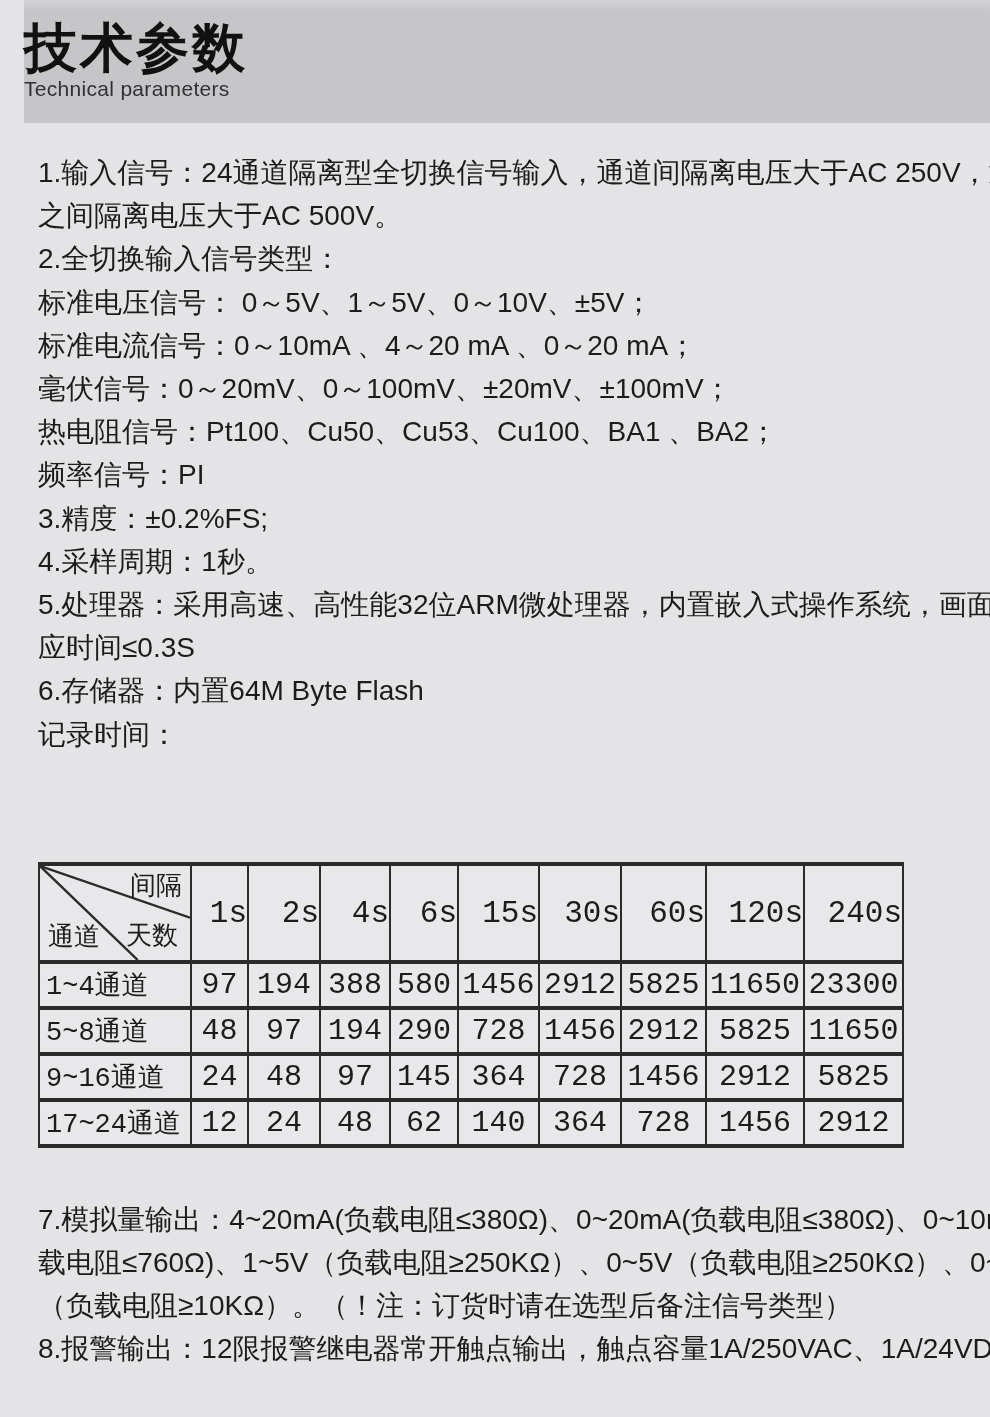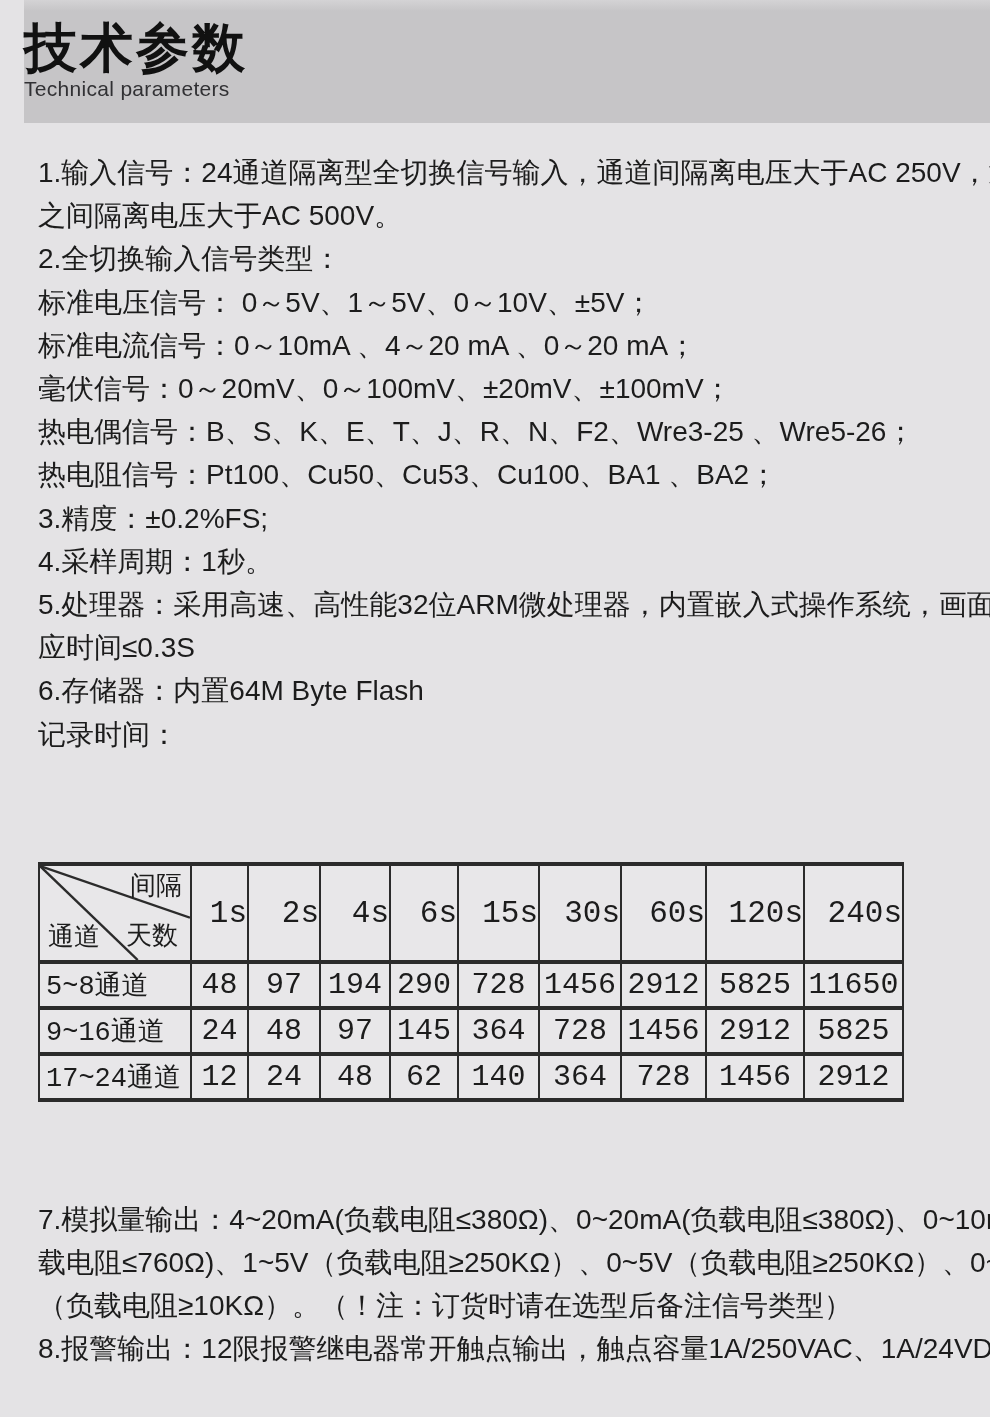--- a/index.html
+++ b/index.html
@@ -86,22 +86,22 @@
   <div class="page-subtitle">Technical parameters</div>
 </div>
 
 <div class="specs">
   <div>1.输入信号：24通道隔离型全切换信号输入，通道间隔离电压大于AC 250V，通道和地</div>
   <div>之间隔离电压大于AC 500V。</div>
   <div>2.全切换输入信号类型：</div>
   <div>标准电压信号： 0～5V、1～5V、0～10V、±5V；</div>
   <div>标准电流信号：0～10mA 、4～20 mA 、0～20 mA；</div>
   <div>毫伏信号：0～20mV、0～100mV、±20mV、±100mV；</div>
-  <div>热电偶信号：B、S、K、E、T、J、R、N、F2、Wre3-25 、Wre5-26；</div>
   <div>热电阻信号：Pt100、Cu50、Cu53、Cu100、BA1 、BA2；</div>
+  <div>频率信号：PI</div>
   <div>3.精度：±0.2%FS;</div>
   <div>4.采样周期：1秒。</div>
   <div>5.处理器：采用高速、高性能32位ARM微处理器，内置嵌入式操作系统，画面切换响</div>
   <div>应时间≤0.3S</div>
   <div>6.存储器：内置64M Byte Flash</div>
   <div>记录时间：</div>
 </div>
 
 <table class="record-table">
   <colgroup>
@@ -133,20 +133,32 @@
       <th class="col-header">6s</th>
       <th class="col-header">15s</th>
       <th class="col-header">30s</th>
       <th class="col-header">60s</th>
       <th class="col-header">120s</th>
       <th class="col-header">240s</th>
     </tr>
   </thead>
   <tbody>
     <tr>
+      <th class="row-label">1~4通道</th>
+      <td class="data-cell">97</td>
+      <td class="data-cell">194</td>
+      <td class="data-cell">388</td>
+      <td class="data-cell">580</td>
+      <td class="data-cell">1456</td>
+      <td class="data-cell">2912</td>
+      <td class="data-cell">5825</td>
+      <td class="data-cell">11650</td>
+      <td class="data-cell">23300</td>
+    </tr>
+    <tr>
       <th class="row-label">5~8通道</th>
       <td class="data-cell">48</td>
       <td class="data-cell">97</td>
       <td class="data-cell">194</td>
       <td class="data-cell">290</td>
       <td class="data-cell">728</td>
       <td class="data-cell">1456</td>
       <td class="data-cell">2912</td>
       <td class="data-cell">5825</td>
       <td class="data-cell">11650</td>

